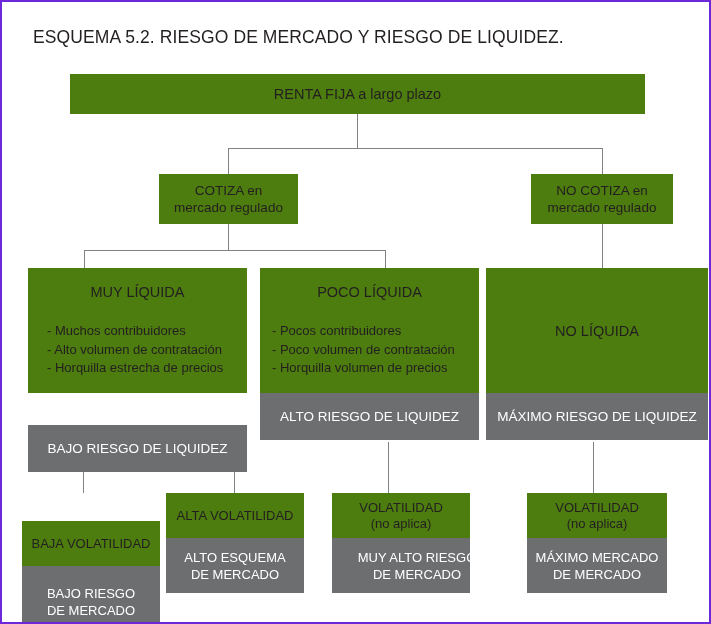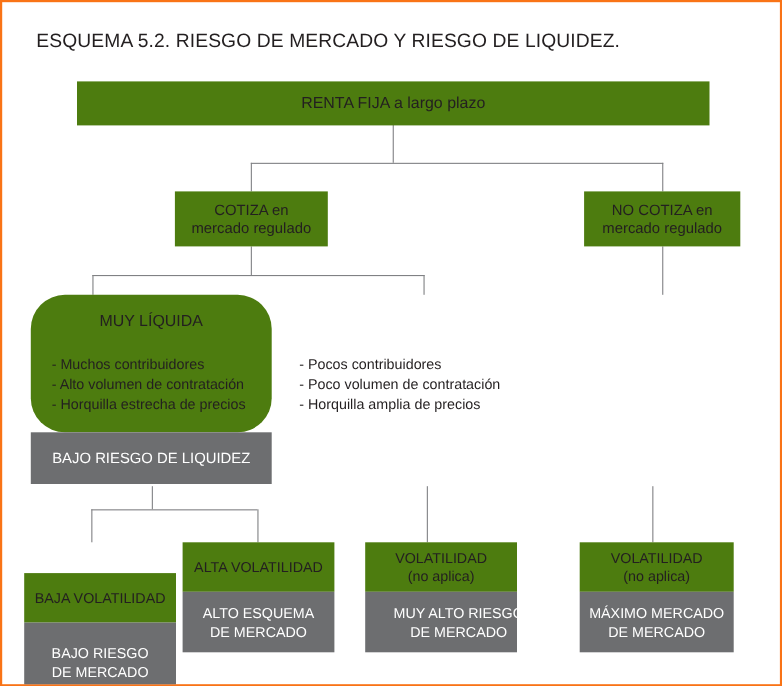--- a/index.html
+++ b/index.html
@@ -9,21 +9,21 @@
     background: #ffffff;
   }
   body {
     font-family: "Liberation Sans", sans-serif;
   }
   #page {
     position: relative;
     width: 711px;
     height: 624px;
     background: #ffffff;
-    border: 2px solid #f97316;
+    border: 2px solid #6d28d9;
     box-sizing: border-box;
     overflow: hidden;
   }
   #title {
     position: absolute;
     left: 31px;
     top: 25px;
     font-size: 17.5px;
     letter-spacing: 0.1px;
     color: #231f20;
@@ -137,39 +137,55 @@
   </div>
 
   <div class="node lvl2" style="left:529px; top:172px; width:142px;">
     <div class="band light">
       <span class="line">NO COTIZA en</span>
       <span class="line">mercado  regulado</span>
     </div>
   </div>
 
   <div class="node lvl3" style="left:26px; top:266px; width:219px;">
-    <div class="band light" style="height:125px; justify-content:flex-start; padding-top:16px;border-radius:31px;">
+    <div class="band light" style="height:125px; justify-content:flex-start; padding-top:16px;">
       <span class="line">MUY LÍQUIDA</span>
     </div>
-    <div class="band dark" style="height:47px;">
+    <div class="band dark" style="height:47px;margin-top:32px;">
       <span class="line">BAJO RIESGO DE LIQUIDEZ</span>
     </div>
   </div>
   <div class="bullets" style="left:45px; top:320px; width:200px;">
     <span class="line">- Muchos  contribuidores</span>
     <span class="line">- Alto volumen de contratación</span>
     <span class="line">- Horquilla estrecha de precios</span>
   </div>
 
+  <div class="node lvl3" style="left:258px; top:266px; width:219px;">
+    <div class="band light" style="height:125px; justify-content:flex-start; padding-top:16px;">
+      <span class="line">POCO LÍQUIDA</span>
+    </div>
+    <div class="band dark" style="height:47px;">
+      <span class="line">ALTO RIESGO DE LIQUIDEZ</span>
+    </div>
+  </div>
   <div class="bullets" style="left:270px; top:320px; width:210px;">
     <span class="line">- Pocos  contribuidores</span>
     <span class="line">- Poco volumen de contratación</span>
-    <span class="line">- Horquilla amplia de precios</span>
-  </div>
-
+    <span class="line">- Horquilla volumen de precios</span>
+  </div>
+
+  <div class="node lvl3" style="left:484px; top:266px; width:222px;">
+    <div class="band light" style="height:125px;">
+      <span class="line">NO LÍQUIDA</span>
+    </div>
+    <div class="band dark" style="height:47px;">
+      <span class="line">MÁXIMO RIESGO DE LIQUIDEZ</span>
+    </div>
+  </div>
 
   <div class="node lvl4" style="left:20px; top:491px; width:138px;margin-top:28px;">
     <div class="band light" style="height:45px;">
       <span class="line">BAJA VOLATILIDAD</span>
     </div>
     <div class="band dark" style="height:72px;">
       <span class="line">BAJO RIESGO</span>
       <span class="line">DE MERCADO</span>
     </div>
   </div>

